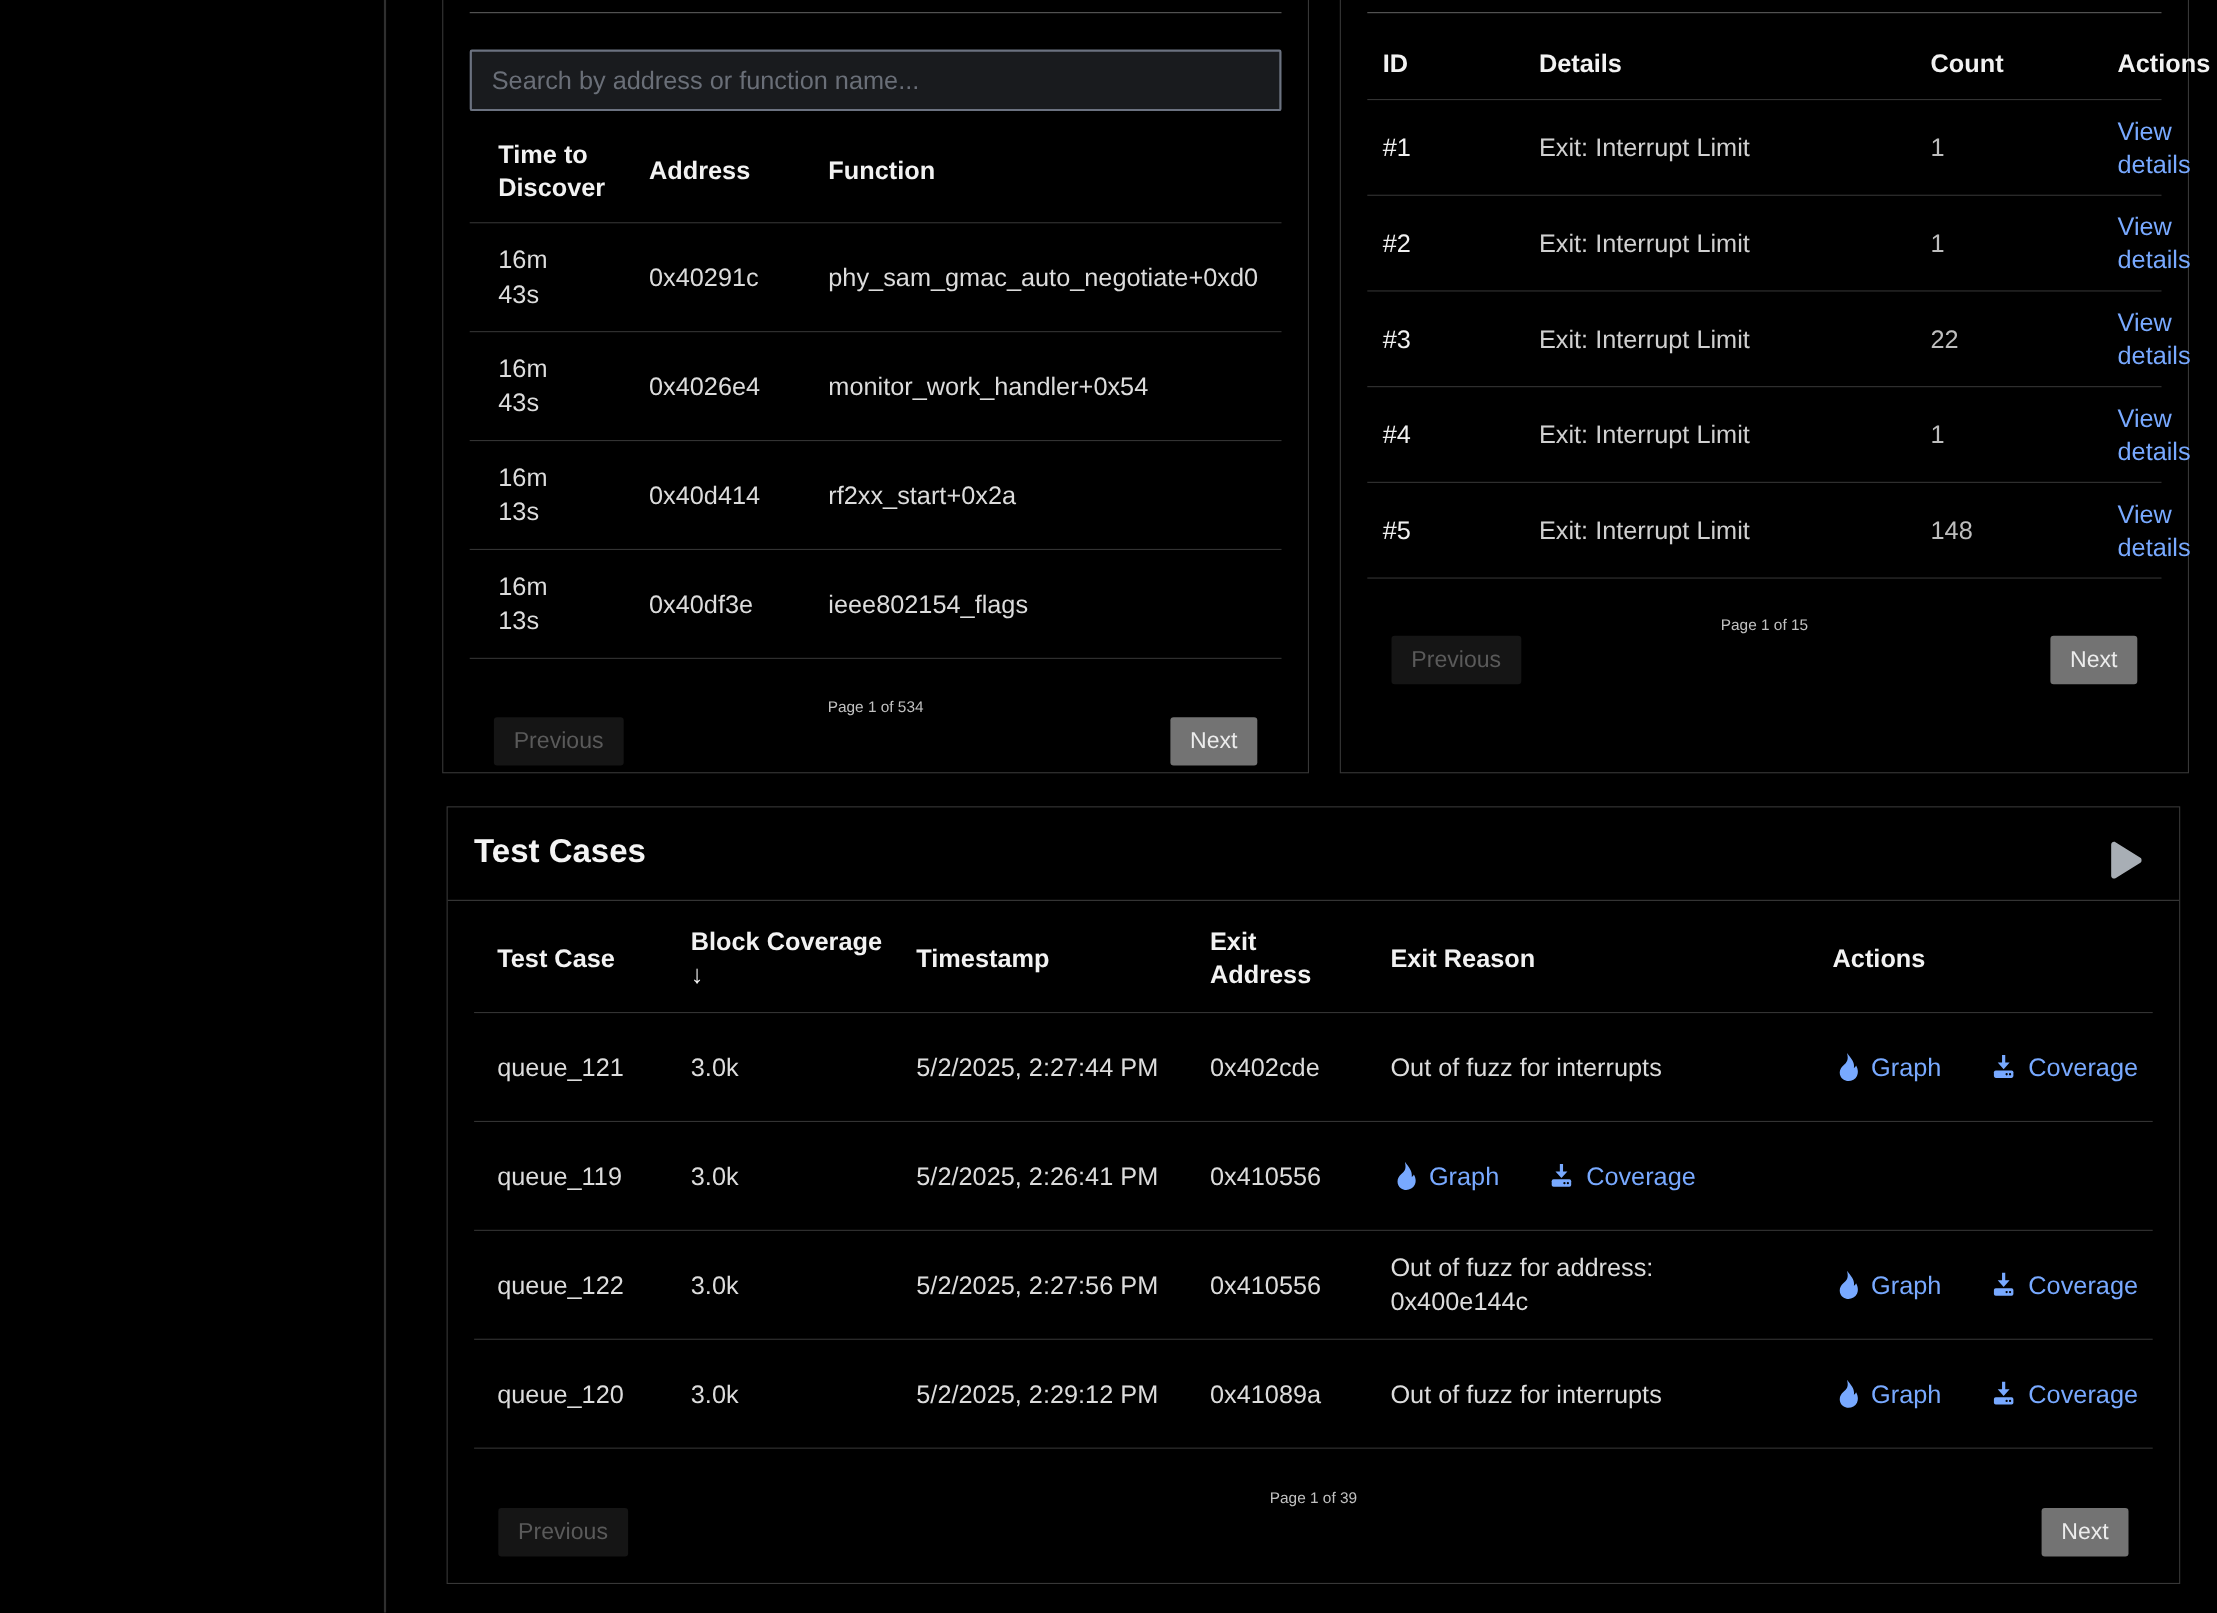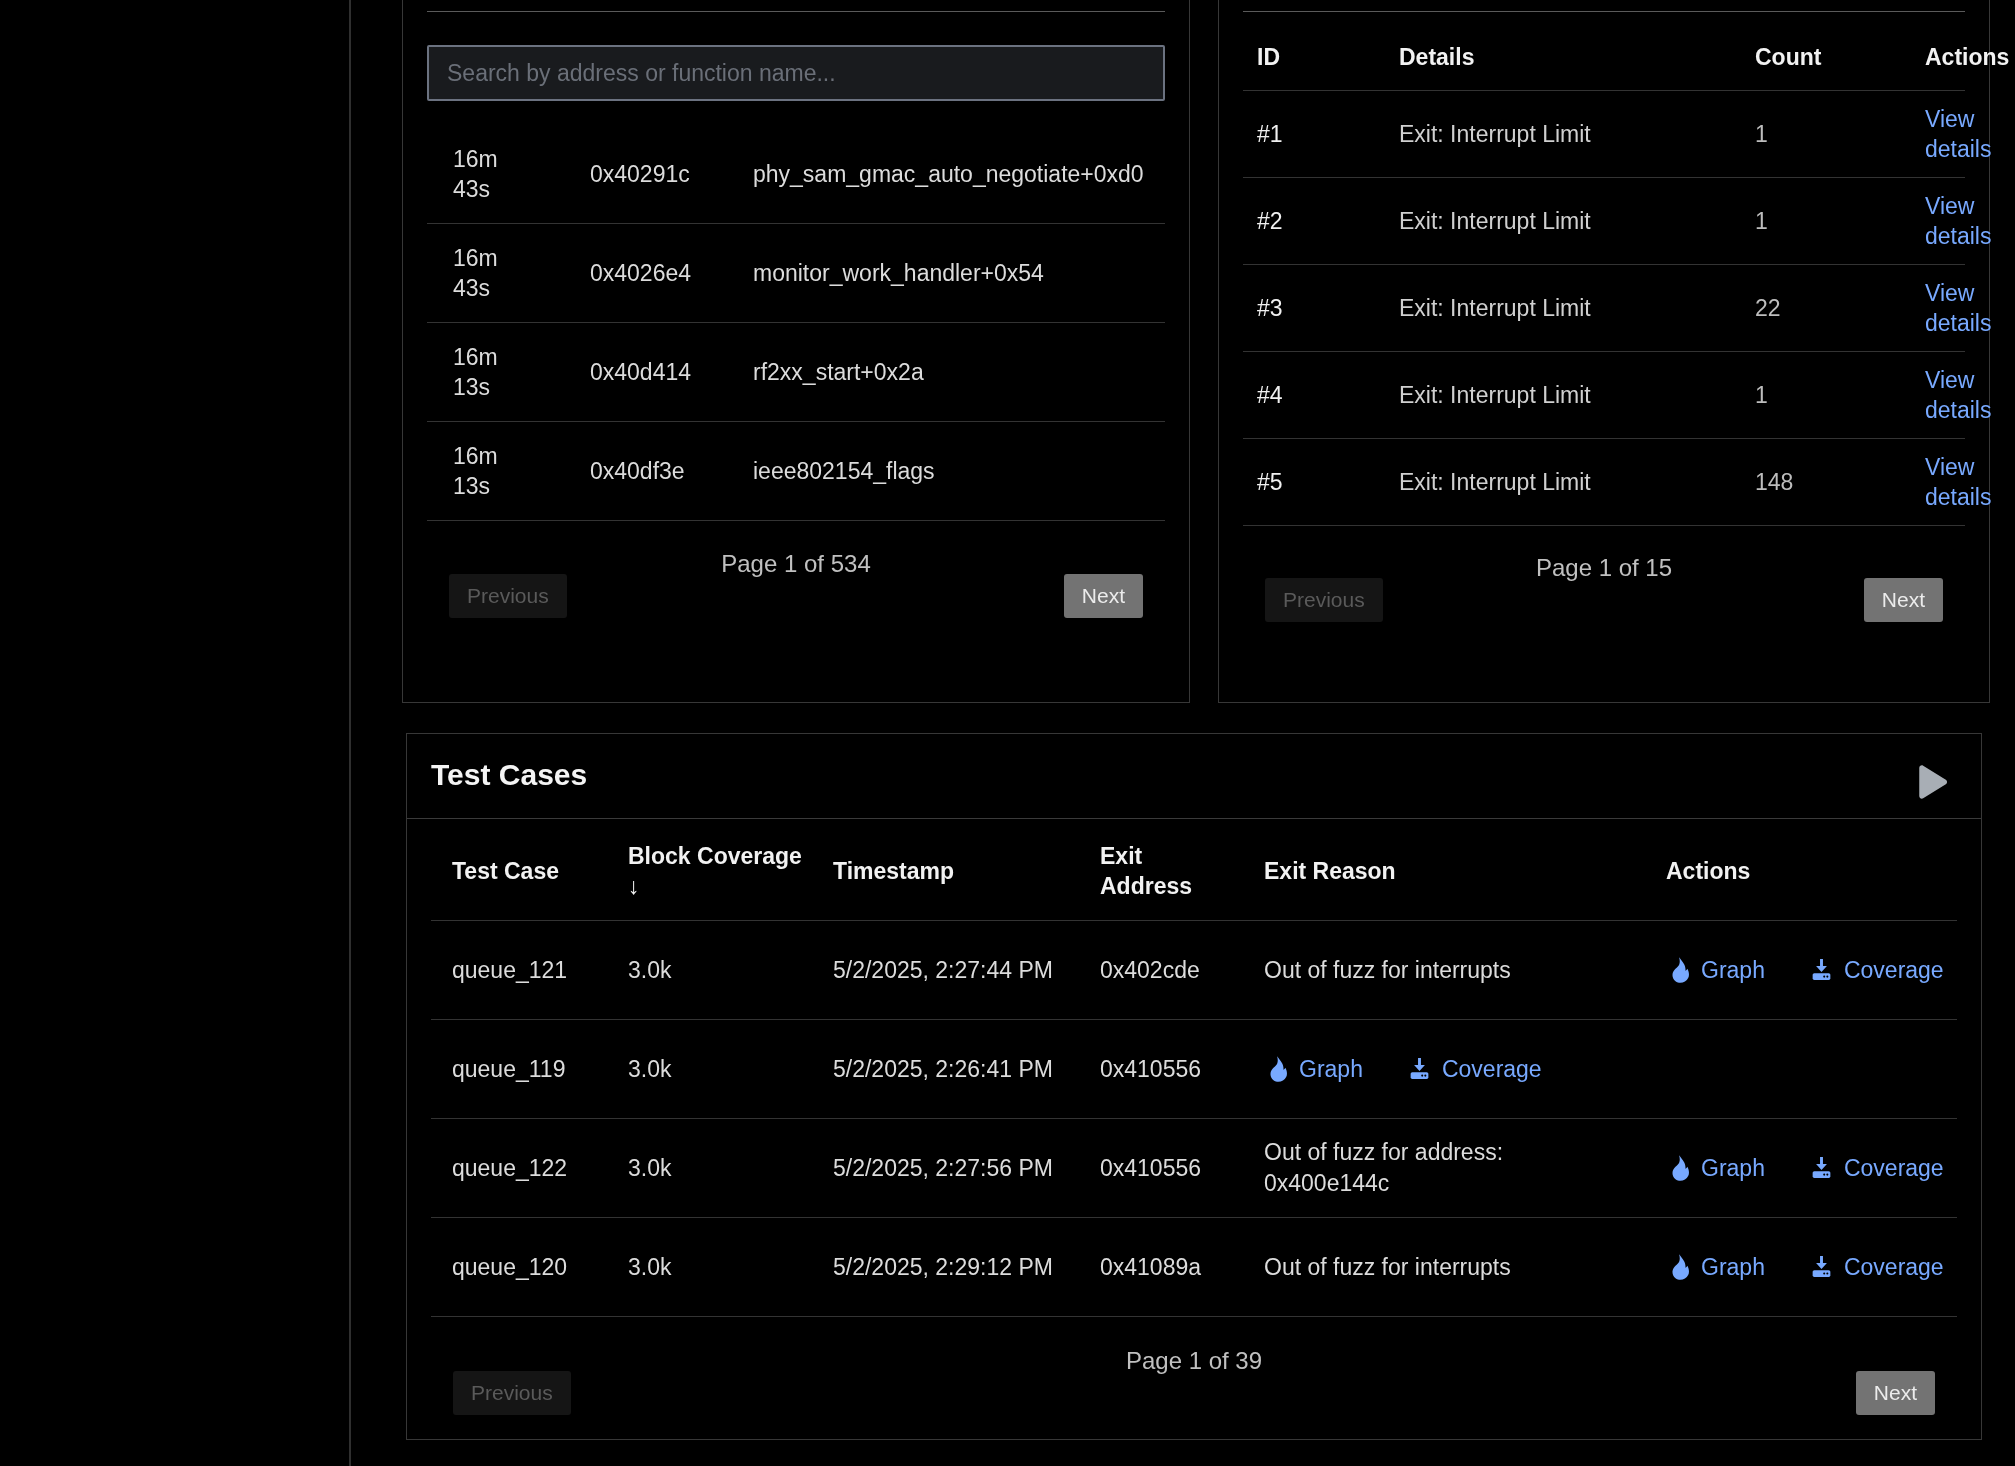--- a/index.html
+++ b/index.html
@@ -83,21 +83,21 @@
   .link{color:#78a9ff;text-decoration:none;cursor:pointer;}
   .actions-cell{display:flex;align-items:center;gap:44px;}
   .action-link{display:flex;align-items:center;gap:10px;color:#78a9ff;cursor:pointer;}
   .icon-svg{display:block;}
 
   
   .pagination{position:relative;height:44px;margin-top:21px;}
   .pg-info{
     position:absolute;left:0;right:0;top:0;height:44px;
     display:flex;align-items:center;justify-content:center;
-    color:#c0c0c0;font-size:24px;
+    color:#c0c0c0;font-size:14px;
   }
   .pg-btn{
     position:absolute;top:0;height:44px;padding:0 18px;
     border:none;border-radius:3px;font-size:21px;font-family:inherit;margin-top:32px;
   }
   .pg-prev{left:22px;background:#151515;color:#5a5a5a;cursor:default;}
   .pg-next{right:22px;background:#737373;color:#ececec;cursor:pointer;}
   .pagination-right{margin-top:20px;}
   .pagination-test{margin-top:22px;}
 </style>
@@ -105,20 +105,25 @@
 <body>
 
 <div class="content-edge"></div>
 
 <section class="panel panel-left">
   <div class="top-line"></div>
 
   <input class="search-input" type="text" placeholder="Search by address or function name..." style="">
 
   <div class="fn-table">
+    <div class="fn-grid fn-head thead">
+      <div class="cell"><span class="fn-time-head-inner">Time to Discover</span></div>
+      <div class="cell">Address</div>
+      <div class="cell">Function</div>
+    </div>
 
     <div class="fn-grid fn-row trow">
       <div class="cell"><span class="fn-time-inner">16m 43s</span></div>
       <div class="cell">0x40291c</div>
       <div class="cell">phy_sam_gmac_auto_negotiate+0xd0</div>
     </div>
     <div class="fn-grid fn-row trow">
       <div class="cell"><span class="fn-time-inner">16m 43s</span></div>
       <div class="cell">0x4026e4</div>
       <div class="cell">monitor_work_handler+0x54</div>

